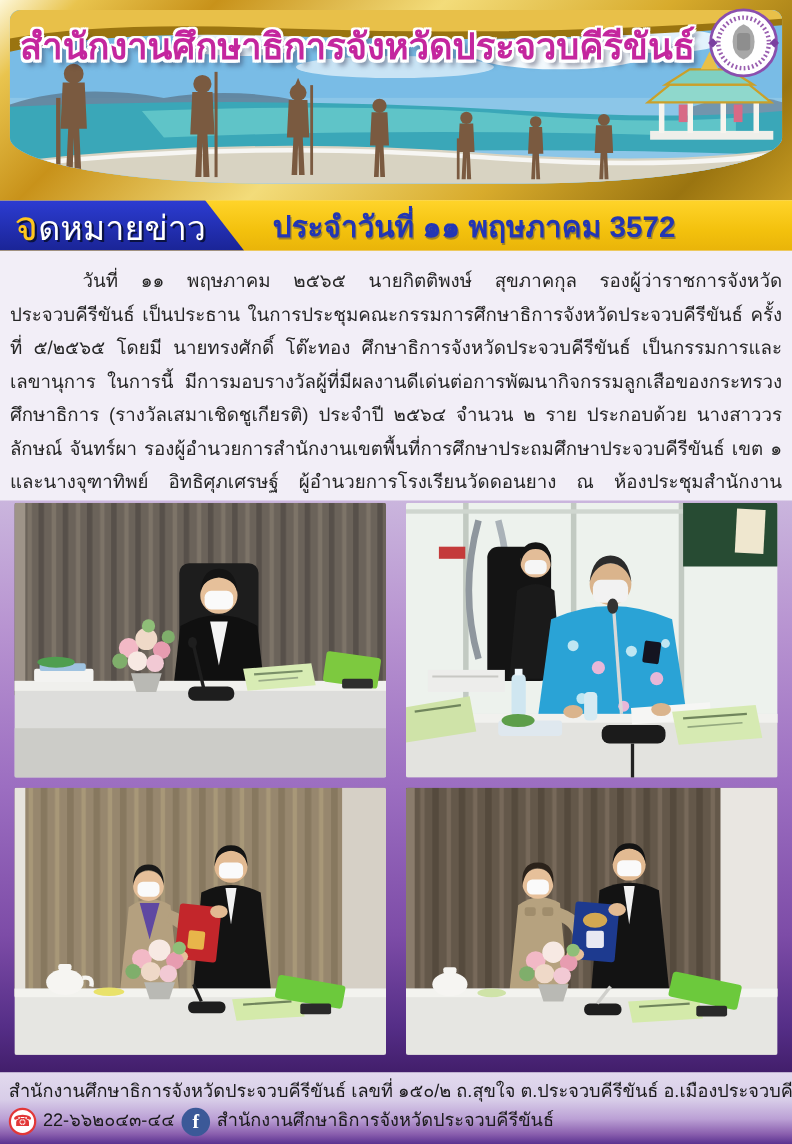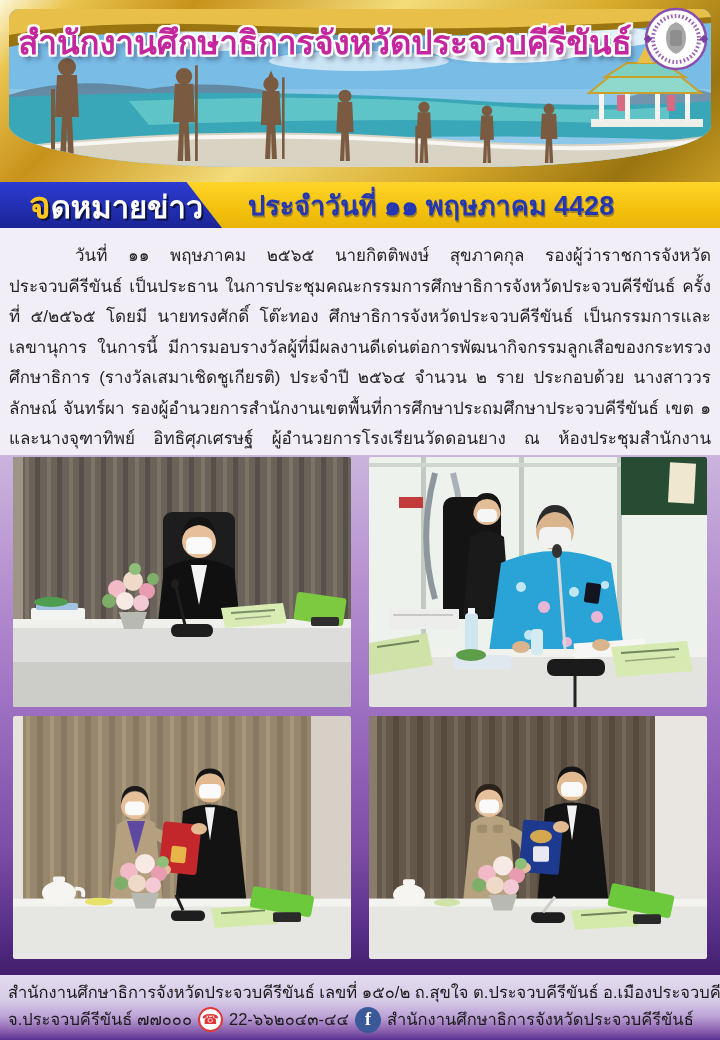--- a/index.html
+++ b/index.html
@@ -19,21 +19,21 @@
                 0 -2px 0 #fff,0 2px 0 #fff,-2px 0 0 #fff,2px 0 0 #fff,4px 5px 5px rgba(40,40,70,.55);}
   .logo{position:absolute;top:6px;right:10px;width:68px;height:66px;}
 
   
   .bar{position:absolute;top:182px;left:0;width:720px;height:46px;
        background:linear-gradient(180deg,#ffd42a 0%,#f3c10d 60%,#e9b409 100%);}
   .bar-left{position:absolute;left:0;top:0;width:222px;height:46px;
     background:linear-gradient(180deg,#2c3cd2 0%,#1a2496 100%);
     clip-path:polygon(0 0,84% 0,100% 100%,0 100%);
     display:flex;align-items:center;padding-left:13px;box-sizing:border-box;}
-  .brand{font-size:31px;font-weight:bold;color:#ffffff;text-shadow:2px 2px 0 #0a1242;line-height:1;margin-left:16px;}
+  .brand{font-size:31px;font-weight:normal;color:#ffffff;text-shadow:2px 2px 0 #0a1242;line-height:1;}
   .brand .first{color:#ffc61e;font-size:37px;}
   .bar-date{position:absolute;left:248px;top:0;height:46px;display:flex;align-items:center;
     font-size:27px;font-weight:bold;color:#2336b4;text-shadow:1px 2px 0 rgba(15,25,90,.35);}
 
   
   .article{position:absolute;top:228px;left:0;width:720px;height:227px;background:#f2eef7;}
   .article p{margin:0;padding:13px 9px 0 9px;font-size:17px;line-height:30.5px;color:#262626;
     text-align:justify;text-indent:66px;}
 
   
@@ -145,21 +145,21 @@
         <rect x="3" y="30" width="6" height="6" transform="rotate(45 6 33)" fill="#7b3fa0"></rect>
         <rect x="59" y="30" width="6" height="6" transform="rotate(45 62 33)" fill="#7b3fa0"></rect>
       </svg>
     </div>
   </div>
 
   <div class="bar">
     <div class="bar-left">
       <span class="brand"><span class="first">จ</span><span>ดหมายข่าว</span></span>
     </div>
-    <div class="bar-date">ประจำวันที่ ๑๑ พฤษภาคม 4428</div>
+    <div class="bar-date">ประจำวันที่ ๑๑ พฤษภาคม 3572</div>
   </div>
 
   <div class="article">
     <p>วันที่ ๑๑ พฤษภาคม ๒๕๖๕ นายกิตติพงษ์ สุขภาคกุล รองผู้ว่าราชการจังหวัดประจวบคีรีขันธ์ เป็นประธาน ในการประชุมคณะกรรมการศึกษาธิการจังหวัดประจวบคีรีขันธ์ ครั้งที่ ๕/๒๕๖๕ โดยมี นายทรงศักดิ์ โต๊ะทอง ศึกษาธิการจังหวัดประจวบคีรีขันธ์ เป็นกรรมการและเลขานุการ ในการนี้ มีการมอบรางวัลผู้ที่มีผลงานดีเด่นต่อการพัฒนากิจกรรมลูกเสือของกระทรวงศึกษาธิการ (รางวัลเสมาเชิดชูเกียรติ) ประจำปี ๒๕๖๔ จำนวน ๒ ราย ประกอบด้วย นางสาววรลักษณ์ จันทร์ผา รองผู้อำนวยการสำนักงานเขตพื้นที่การศึกษาประถมศึกษาประจวบคีรีขันธ์ เขต ๑ และนางจุฑาทิพย์ อิทธิศุภเศรษฐ์ ผู้อำนวยการโรงเรียนวัดดอนยาง ณ ห้องประชุมสำนักงานศึกษาธิการจังหวัดประจวบคีรีขันธ์</p>
   </div>
 
   <div class="photos">
 
     <figure aria-label="chairman-in-black-suit-at-conference-table">
       <svg viewBox="0 0 338 250" preserveAspectRatio="none">
@@ -363,21 +363,20 @@
         <line x1="212" y1="205" x2="258" y2="202" stroke="#70855c" stroke-width="2"></line>
         <rect x="240" y="178" width="64" height="24" rx="3" fill="#6cc93c" transform="rotate(12 272 190)"></rect>
         <rect x="264" y="204" width="28" height="10" rx="2" fill="#2a2a2a"></rect>
       </svg>
     </figure>
   </div>
 
   <div class="footer">
     <div class="row">สำนักงานศึกษาธิการจังหวัดประจวบคีรีขันธ์ เลขที่ ๑๕๐/๒ ถ.สุขใจ ต.ประจวบคีรีขันธ์ อ.เมืองประจวบคีรีขันธ์</div>
     <div class="row">
-      <span>จ.ประจวบคีรีขันธ์ ๗๗๐๐๐</span>
       <span class="icon-phone">
           <span>☎</span>
         </span>
       <span>22-๖๖๒๐๔๓-๔๔</span>
       <span class="icon-fb">
           <span>f</span>
         </span>
       <span>สำนักงานศึกษาธิการจังหวัดประจวบคีรีขันธ์</span>
     </div>
   </div>

